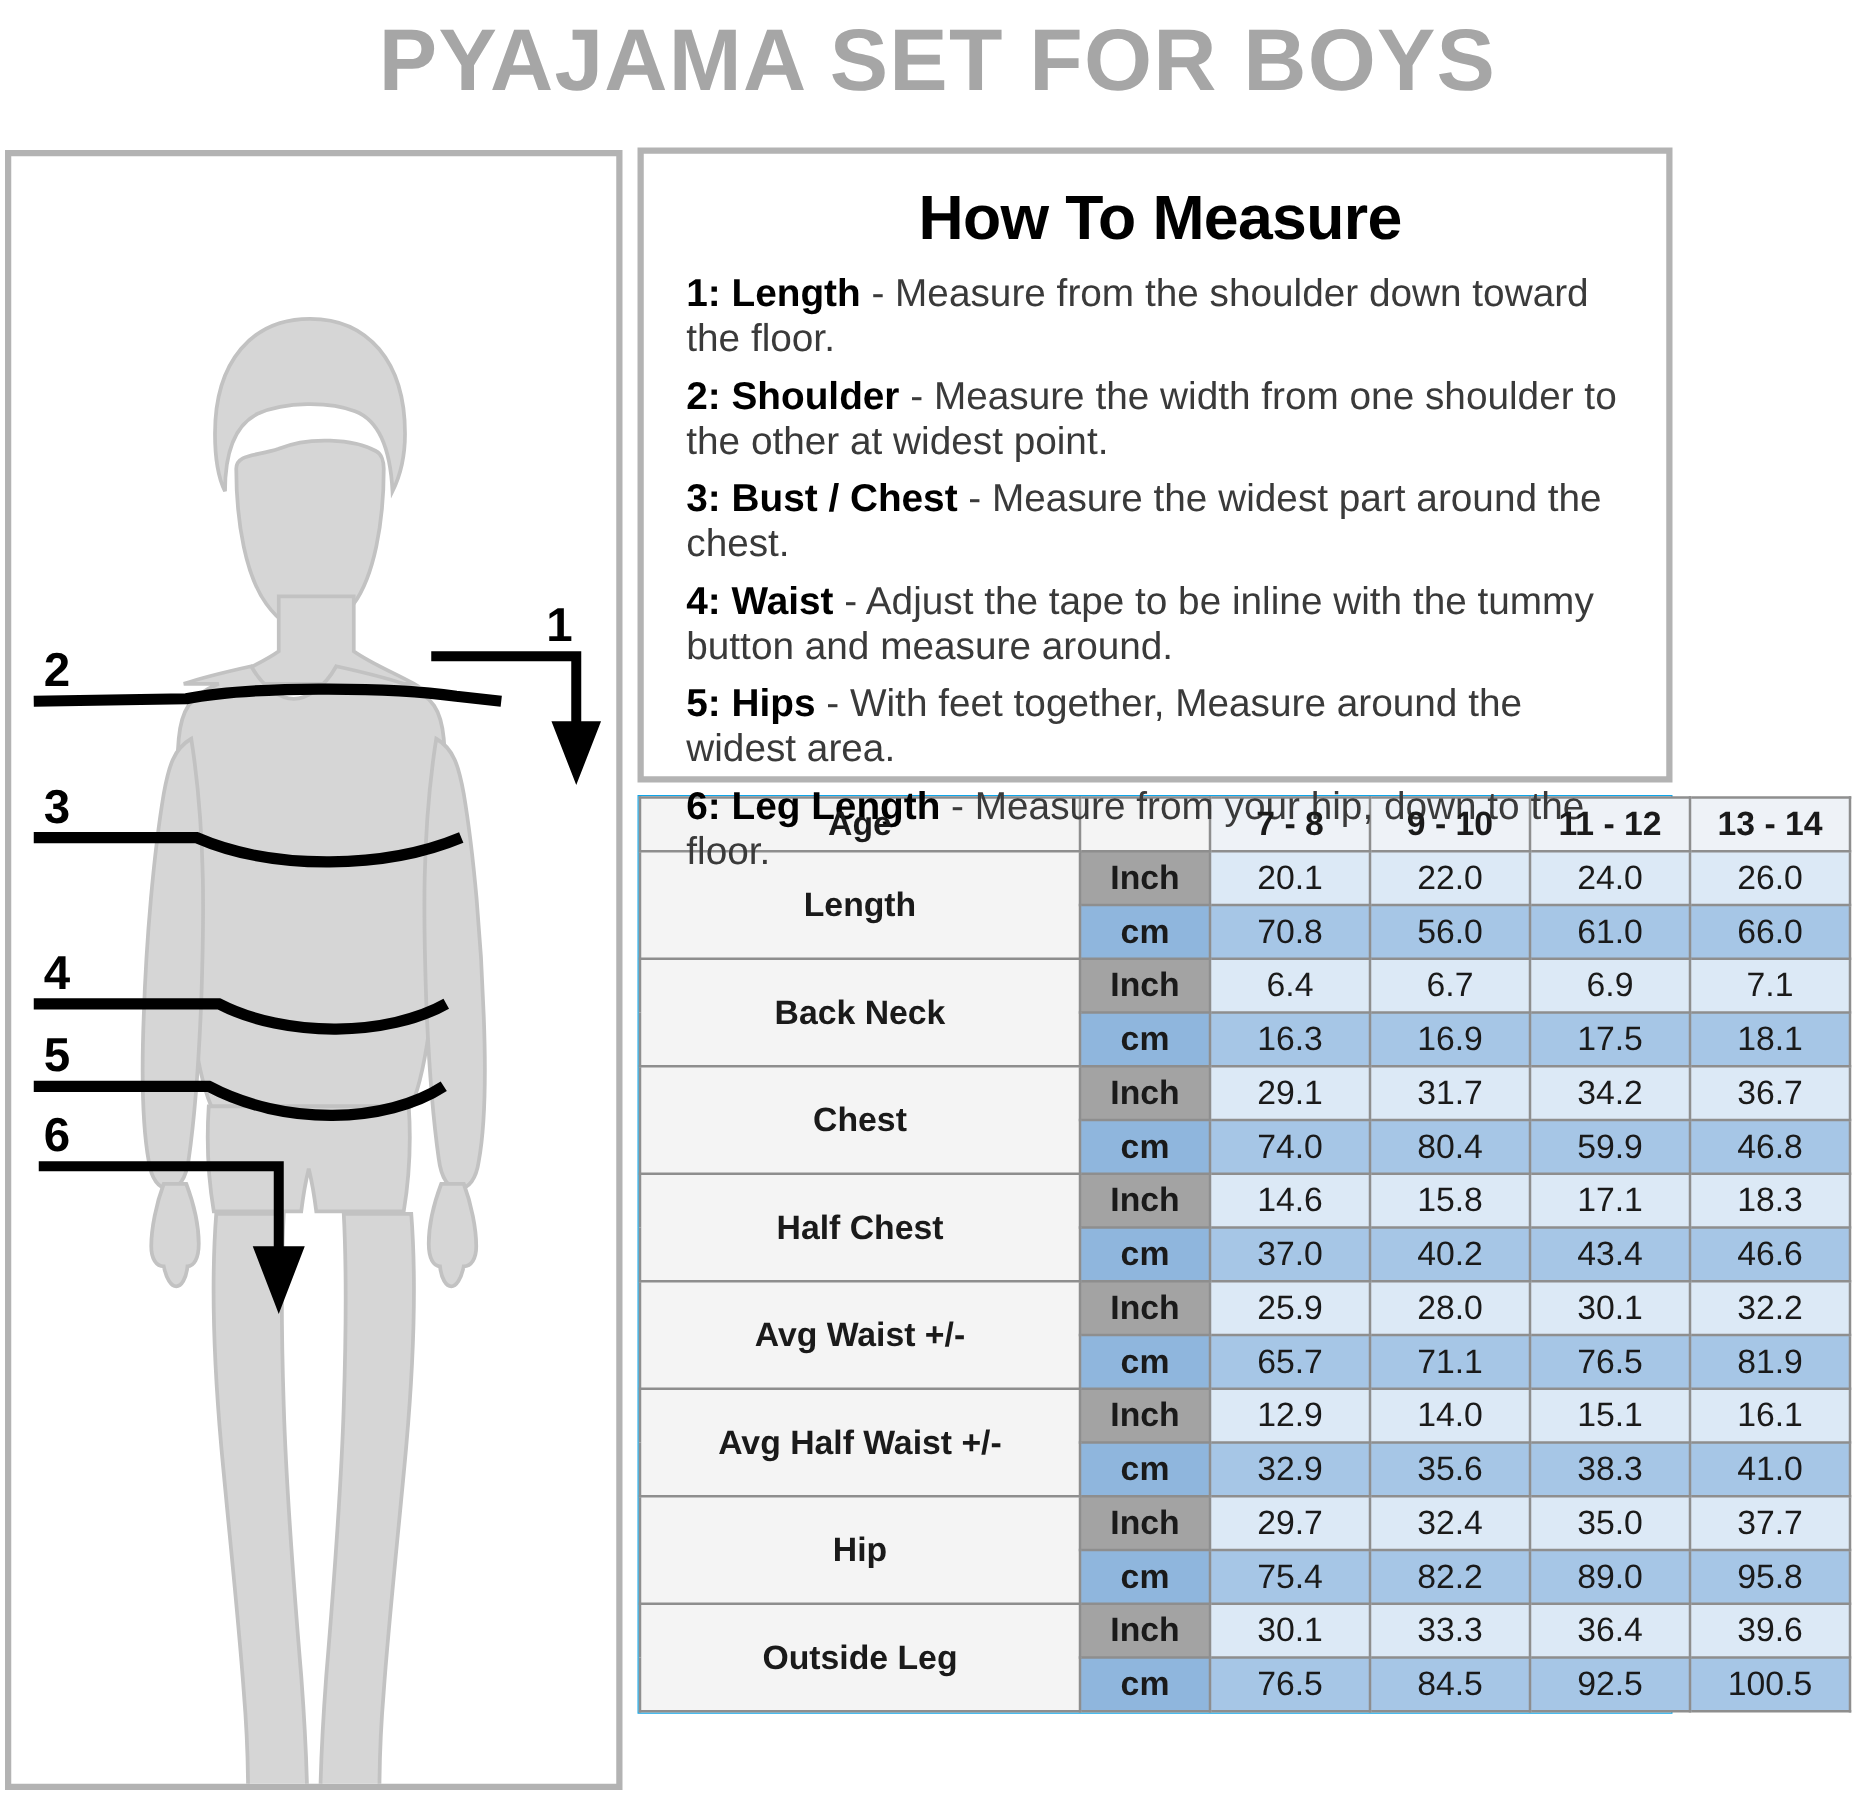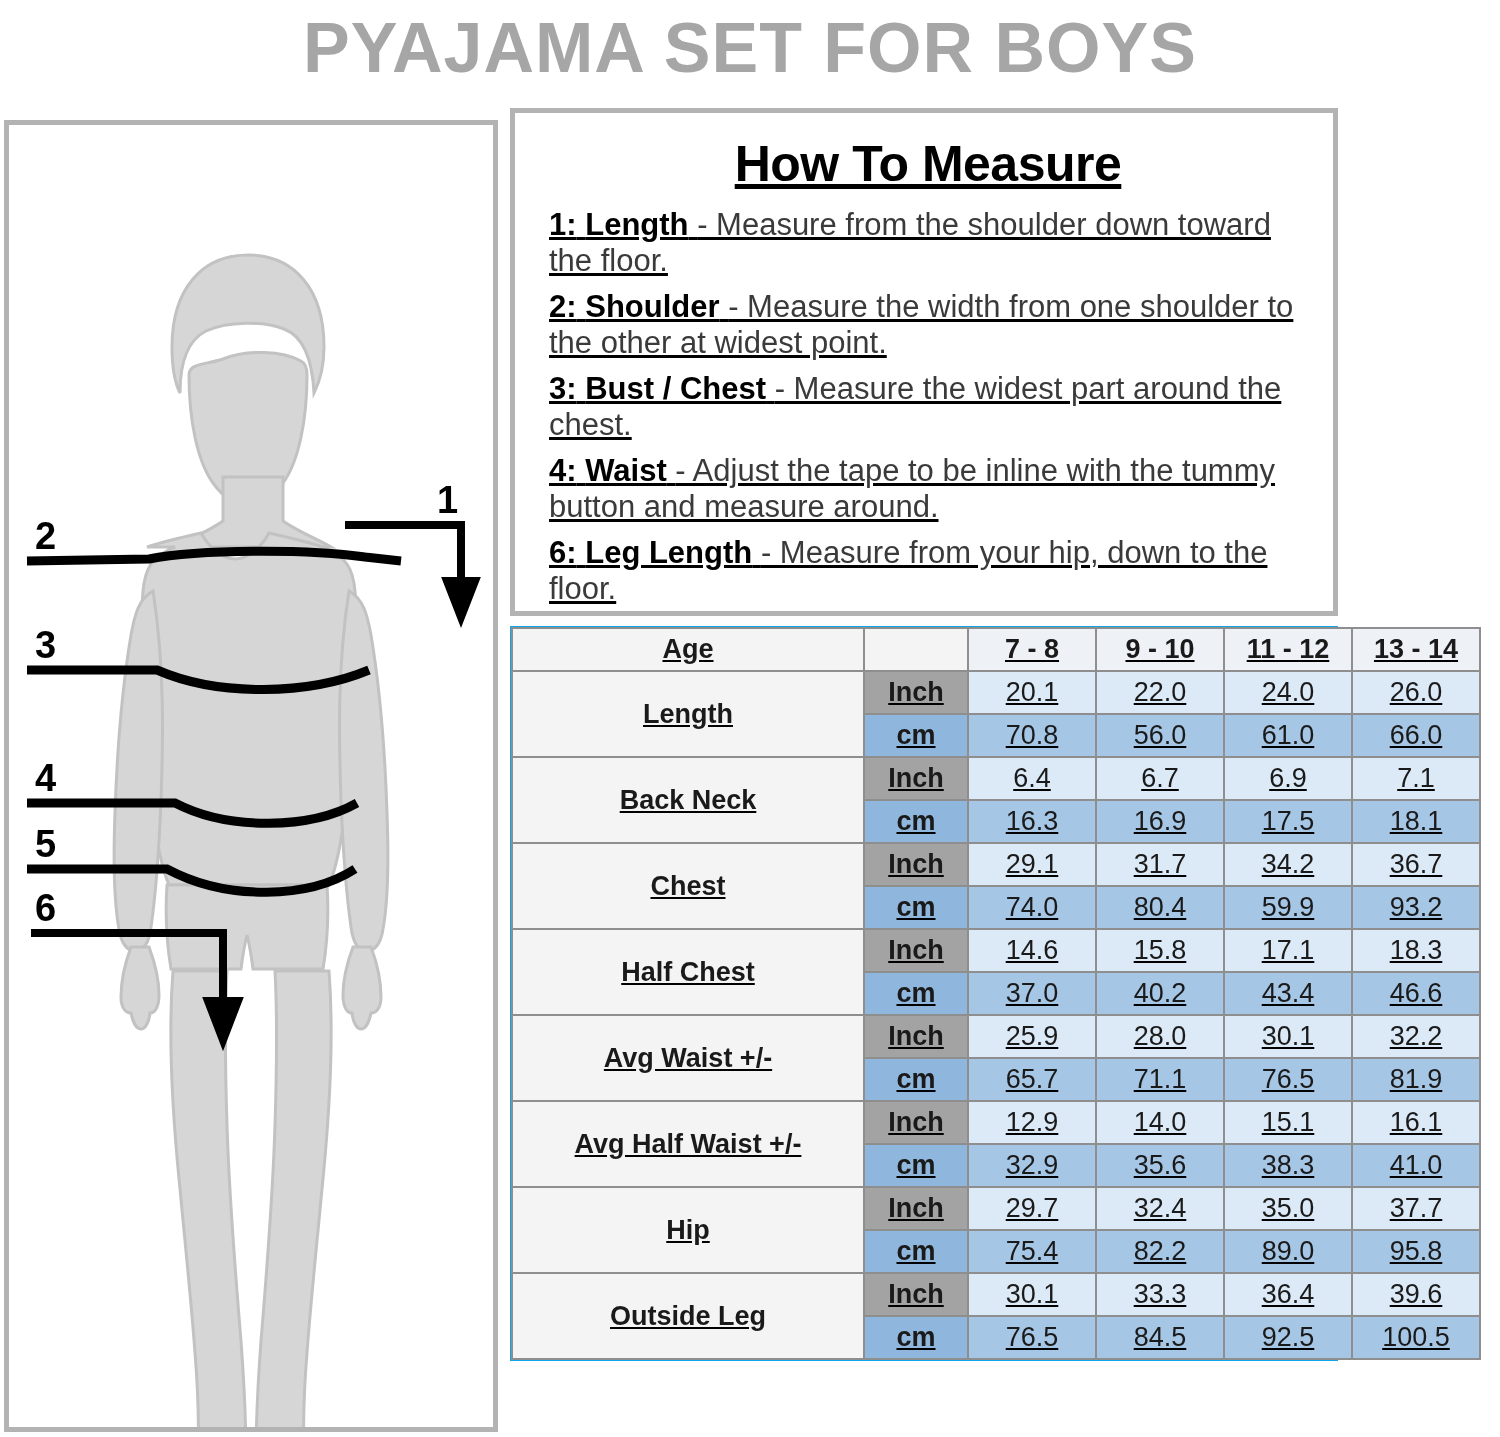--- a/index.html
+++ b/index.html
@@ -42,23 +42,22 @@
     height: 1312px;
     border: 5px solid #b3b3b3;
     background: #ffffff;
   }
   #figure-svg { display: block; width: 100%; height: 100%; }
 
   
   #right-col {
     position: absolute;
     left: 510px;
-    top: 14px;
+    top: 24px;
     width: 828px;
-    text-decoration: underline;
   }
 
   
   #howto-box {
     border: 5px solid #b3b3b3;
     background: #ffffff;
     padding: 14px 26px 18px 34px;
     height: 508px;
   }
   #howto-title {
@@ -243,20 +242,25 @@
         <span>Bust / Chest</span></b>
         <span class="howto-dash">- Measure the widest part around the chest.</span>
       </div>
 
       <div class="howto-line">
         <b><span>4:</span>
         <span>Waist</span></b>
         <span class="howto-dash">- Adjust the tape to be inline with the tummy button and measure around.</span>
       </div>
 
+      <div class="howto-line">
+        <b><span>5:</span>
+        <span>Hips</span></b>
+        <span class="howto-dash">- With feet together, Measure around the widest area.</span>
+      </div>
 
       <div class="howto-line">
         <b><span>6:</span>
         <span>Leg Length</span></b>
         <span class="howto-dash">- Measure from your hip, down to the floor.</span>
       </div>
     </div>
 
     <div id="size-table-wrap">
       <table id="size-table">
@@ -318,21 +322,21 @@
             <td class="val-inch">29.1</td>
             <td class="val-inch">31.7</td>
             <td class="val-inch">34.2</td>
             <td class="val-inch">36.7</td>
           </tr>
           <tr>
             <td class="unit-cm">cm</td>
             <td class="val-cm">74.0</td>
             <td class="val-cm">80.4</td>
             <td class="val-cm">59.9</td>
-            <td class="val-cm">93.2</td>
+            <td class="val-cm">46.8</td>
           </tr>
 
           <tr>
             <td class="row-label" rowspan="2">Half Chest</td>
             <td class="unit-inch">Inch</td>
             <td class="val-inch">14.6</td>
             <td class="val-inch">15.8</td>
             <td class="val-inch">17.1</td>
             <td class="val-inch">18.3</td>
           </tr>

